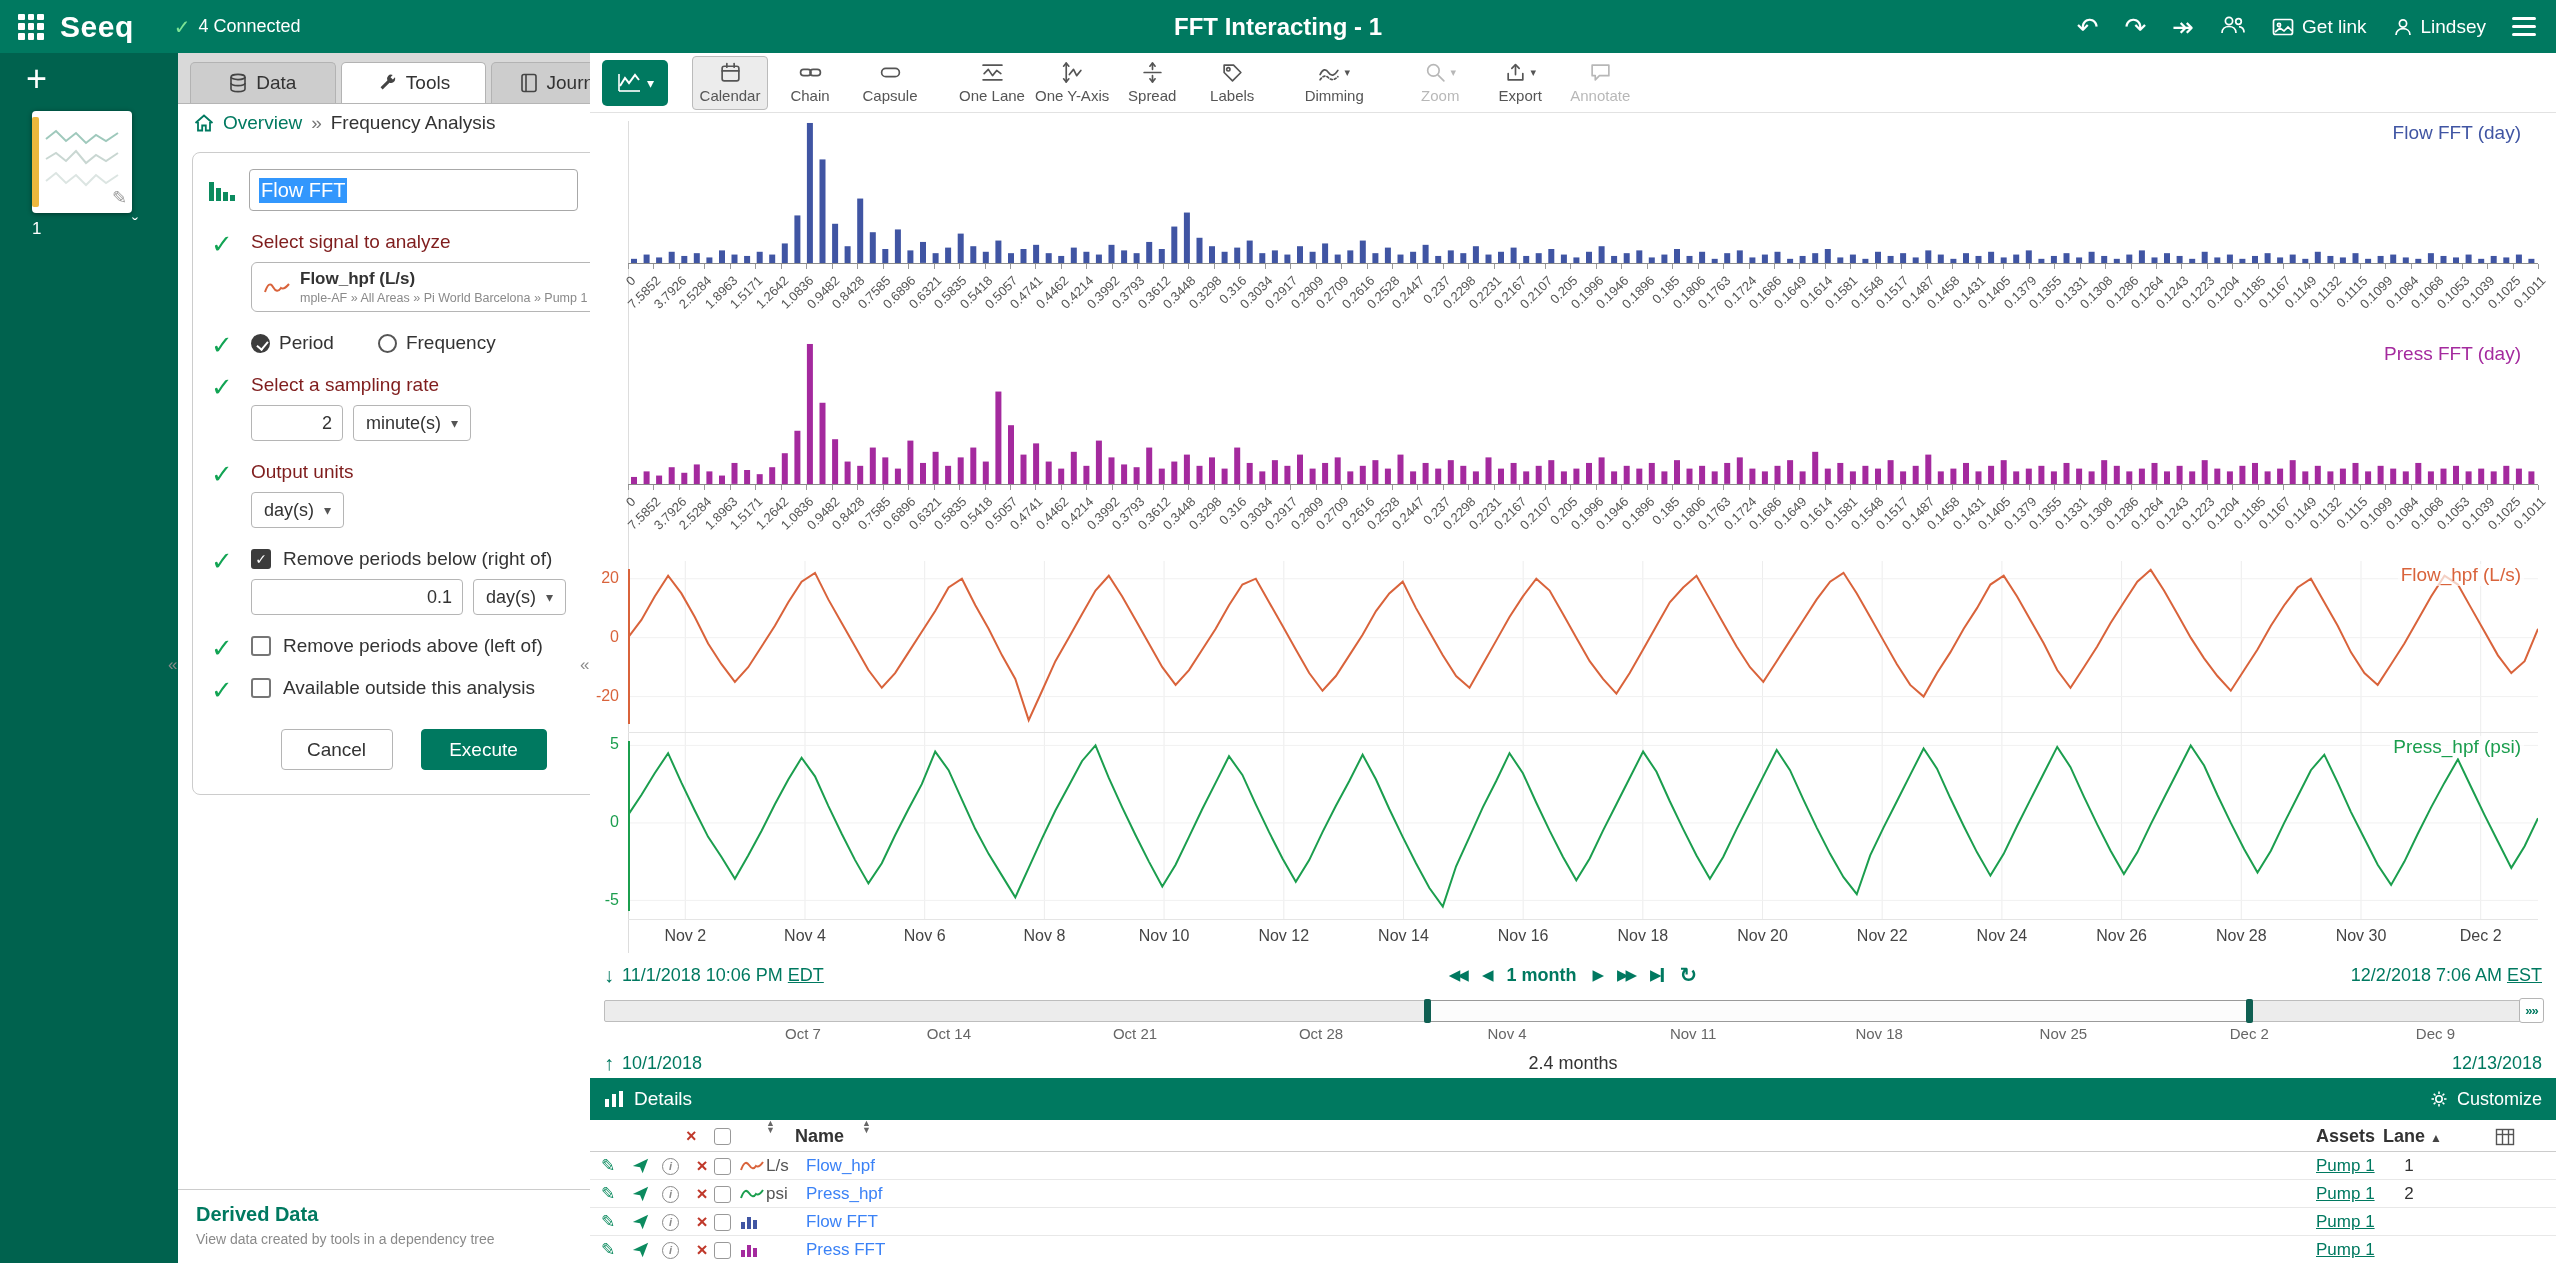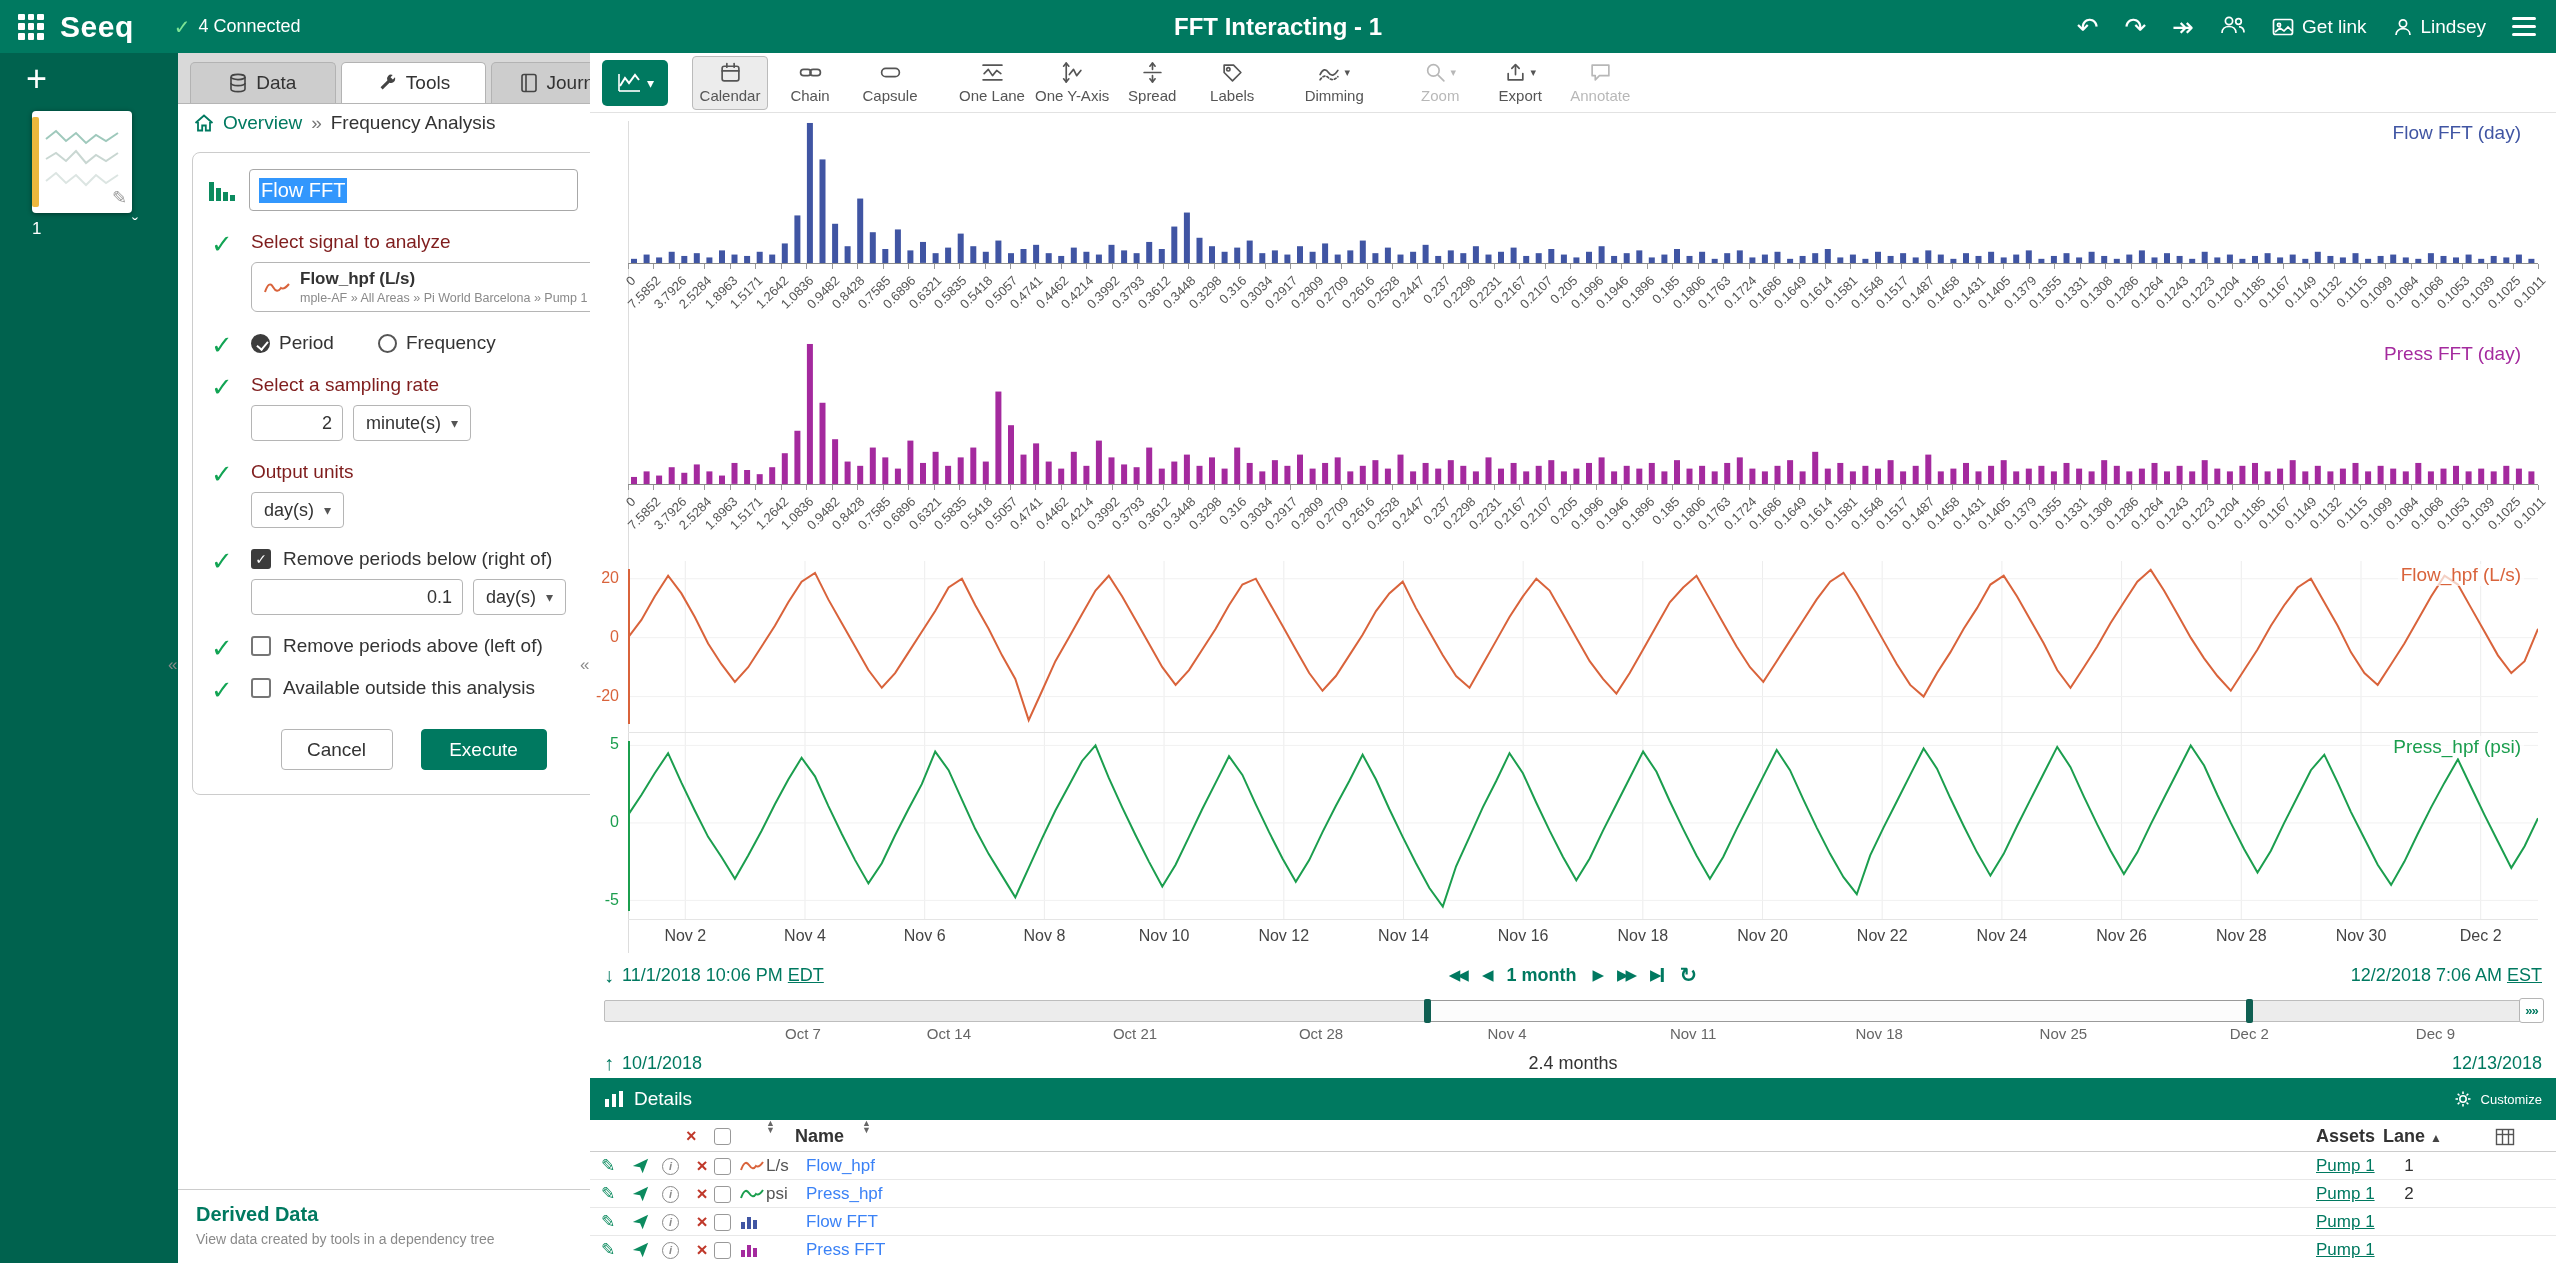--- a/index.html
+++ b/index.html
@@ -125,21 +125,21 @@
   .thandle.left{left:-4px}.thandle.right{right:-4px}
   .tzoom{position:absolute;right:-2px;top:-2px;width:25px;height:25px;background:#fff;border:1px solid #b5b5b5;border-radius:3px;color:#007960;font-weight:bold;font-size:13px;display:flex;align-items:center;justify-content:center;letter-spacing:-1px;cursor:pointer}
   .scroll-labels{position:absolute;top:972px;left:14px;right:14px;height:20px;font-size:15px;color:#666}
   .scroll-labels span{position:absolute;transform:translateX(-50%);white-space:nowrap}
   .rangerow{position:absolute;top:995px;left:0;right:0;height:30px;display:flex;align-items:center;padding:0 14px;font-size:18px;color:#007960}
   .rr-center{position:absolute;left:50%;transform:translateX(-50%);color:#333}
   .rr-right{margin-left:auto}
 
   .dheader{position:absolute;top:1025px;left:0;right:0;height:42px;background:#007960;color:#fff;display:flex;align-items:center;padding:0 14px;font-size:19px}
   .dtitle{display:flex;align-items:center;gap:10px}
-  .customize{margin-left:auto;display:flex;align-items:center;gap:8px;font-size:13px;cursor:pointer}
+  .customize{margin-left:auto;display:flex;align-items:center;gap:8px;font-size:18px;cursor:pointer}
   .dtablehead{position:absolute;top:1067px;height:32px;left:0;right:0;border-bottom:1px solid #ccc;font-size:18px;font-weight:bold;color:#333}
   .dtablehead>*{position:absolute;line-height:32px}
   .sorticon{display:inline-flex;flex-direction:column;font-size:9px;line-height:7px;color:#666;vertical-align:middle;cursor:pointer}
   .drows{position:absolute;top:1099px;left:0;right:0;bottom:0;overflow:hidden}
   .drow{height:28px;border-bottom:1px solid #e8e8e8;position:relative;font-size:17px}
   .drow>*{position:absolute;line-height:28px}
   .ri{width:24px;text-align:center;cursor:pointer}
   .ri.pencil{left:6px;color:#0C8B5F;font-size:17px}
   .ri.plane{left:38px;top:5px;line-height:normal}
   .ri.info{left:72px;top:6px;width:17px;height:17px;border:1.5px solid #8a8a8a;border-radius:50%;color:#8a8a8a;font-size:11px;font-weight:bold;line-height:14px;font-style:italic}

